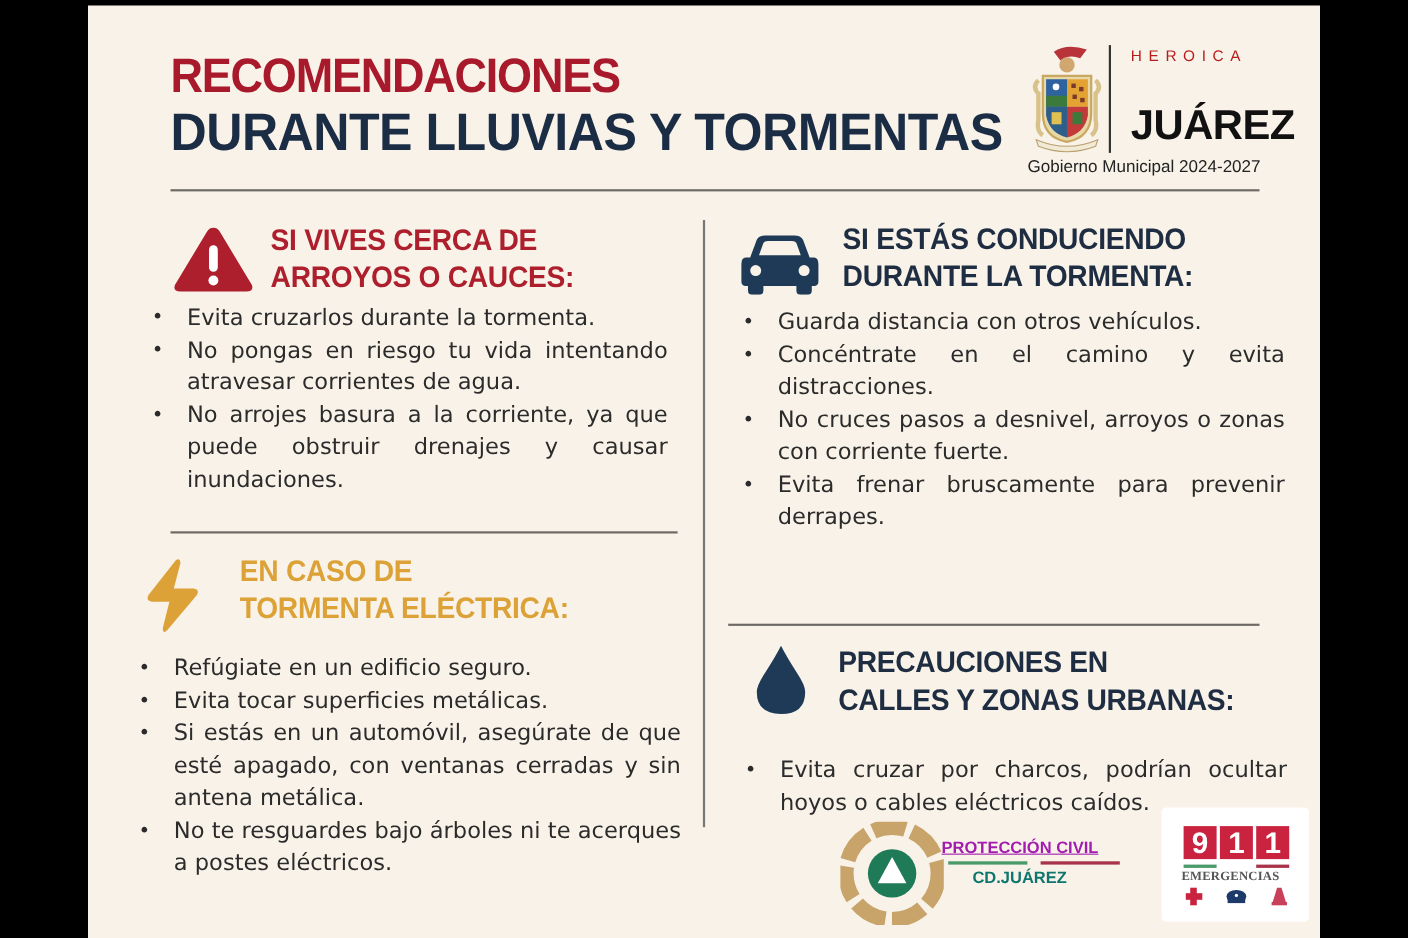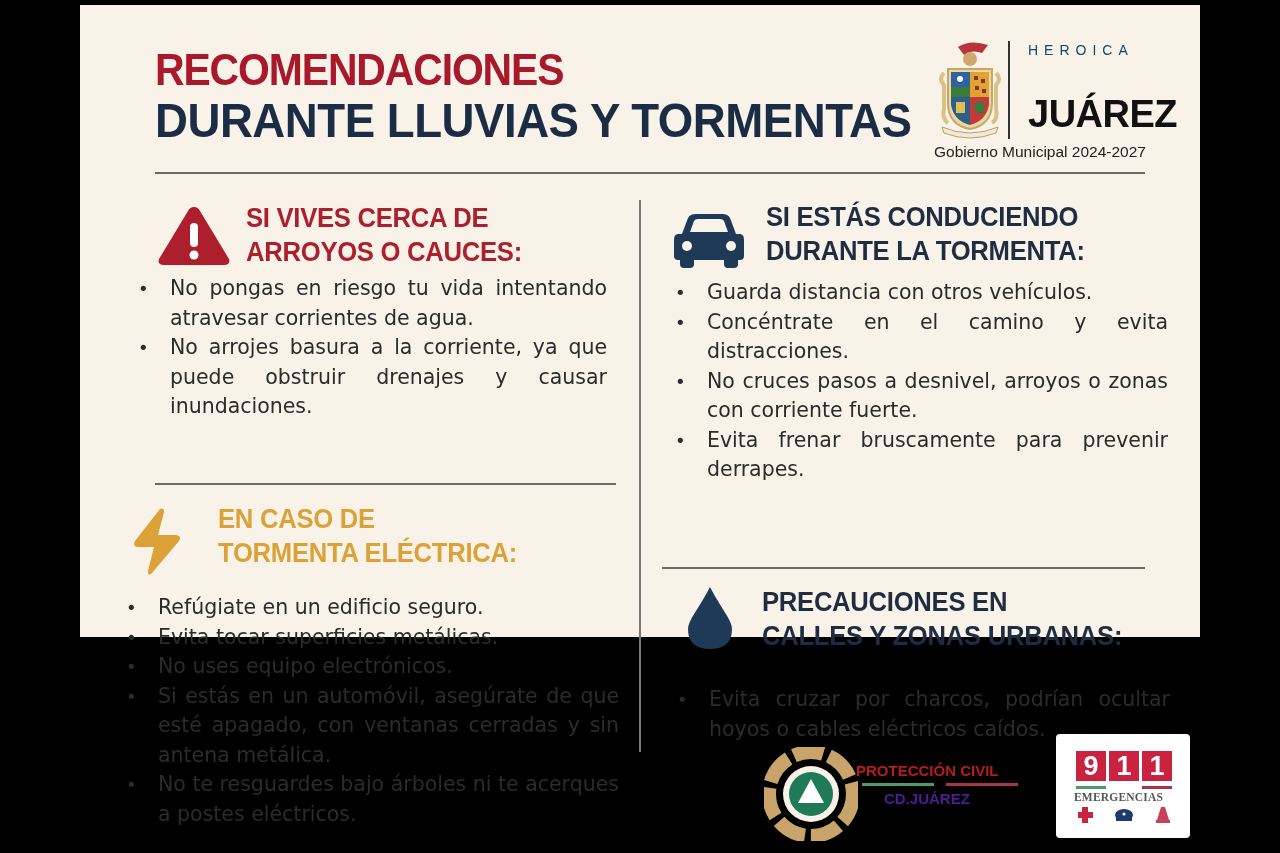--- a/index.html
+++ b/index.html
@@ -1,53 +1,53 @@
 <!DOCTYPE html>
 <html><head>
 <meta charset="utf-8">
 <style>
   * { box-sizing: border-box; margin: 0; padding: 0; }
   html, body { width: 1280px; height: 853px; background: #000; overflow: hidden; }
   body { position: relative; font-family: "DejaVu Sans", sans-serif; }
   .card {
-    position: absolute; left: 80px; top: 5px; width: 1120px; height: 632px;
+    position: absolute; left: 80px; top: 5px; width: 1120px; height: 848px;
     background: #f8f2e8;
   }
   .abs { position: absolute; }
   .title1 {
     left: 75px; top: 40px; font-family: "Liberation Sans", sans-serif; font-weight: bold;
     font-size: 44px; color: #a8192b; letter-spacing: -1.2px; line-height: 50px;
     transform: scaleX(0.93); transform-origin: left;
   }
   .title2 {
     left: 75px; top: 88px; font-family: "Liberation Sans", sans-serif; font-weight: bold;
     font-size: 48px; color: #1b2c45; letter-spacing: -0.5px; line-height: 56px;
     transform: scaleX(0.95); transform-origin: left;
   }
   .logo-vr { left: 928px; top: 36px; width: 2px; height: 98px; background: #333; }
-  .heroica { left: 948px; top: 37px; font-family: "Liberation Sans", sans-serif; font-size: 14px; letter-spacing: 6px; color: #0c4a6e; }
+  .heroica { left: 948px; top: 37px; font-family: "Liberation Sans", sans-serif; font-size: 14px; letter-spacing: 6px; color: #b91c1c; }
   .ciudad { left: 946px; top: 50px; font-family: "Liberation Sans", sans-serif; font-size: 37px; color: #222; letter-spacing: -0.5px; line-height: 40px; }
   .juarez { left: 948px; top: 88px; font-family: "Liberation Sans", sans-serif; font-weight: bold; font-size: 38px; color: #111; line-height: 42px; letter-spacing: -0.5px; }
   .gobierno { left: 854px; top: 138px; font-family: "Liberation Sans", sans-serif; font-size: 15.5px; color: #222; }
   .hr { height: 2px; background: #6e6a66; }
   .vr { width: 2px; background: #777; }
   .sec-title {
     font-family: "Liberation Sans", sans-serif; font-weight: bold; font-size: 27px;
     line-height: 34px; letter-spacing: -0.3px; transform: scaleX(0.95); transform-origin: left;
   }
   .red { color: #ad1f2c; }
   .navy { color: #1e2d42; }
   .gold { color: #dca237; }
   ul.bul { list-style: none; font-family: "DejaVu Sans", sans-serif; font-size: 20.5px; color: #2b2b2b; line-height: 29.5px; }
   ul.bul li { position: relative; padding-left: 35px; text-align: justify; text-align-last: left; }
   ul.bul li::before { content: "•"; position: absolute; left: 3px; top: 0; font-size: 18px; }
-  .pc-text1 { left: 776px; top: 757px; font-family: "Liberation Sans", sans-serif; font-weight: bold; font-size: 15px; color: #b91c1c; }
+  .pc-text1 { left: 776px; top: 757px; font-family: "Liberation Sans", sans-serif; font-weight: bold; font-size: 15px; color: #a21caf; text-decoration: underline; }
   .pc-line-g { left: 782px; top: 778px; width: 72px; height: 3px; background: #4a9a6a; }
   .pc-line-r { left: 866px; top: 778px; width: 72px; height: 3px; background: #a8344c; }
-  .pc-text2 { left: 804px; top: 785px; font-family: "Liberation Sans", sans-serif; font-weight: bold; font-size: 15px; color: #4c1d95; }
+  .pc-text2 { left: 804px; top: 785px; font-family: "Liberation Sans", sans-serif; font-weight: bold; font-size: 15px; color: #0f766e; }
   .e911 { left: 976px; top: 729px; width: 134px; height: 104px; background: #fff; border-radius: 4px; }
   .digits { position: absolute; left: 20px; top: 17px; display: flex; gap: 3px; }
   .digit { width: 30px; height: 30px; background: #c9233f; color: #fff; font-family: "Liberation Sans", sans-serif; font-weight: bold; font-size: 27px; text-align: center; line-height: 30px; }
   .e911-lines { position: absolute; left: 20px; top: 52px; width: 96px; height: 3px; }
   .e911-lines .g { position: absolute; left: 0; width: 30px; height: 3px; background: #4a9a6a; }
   .e911-lines .r { position: absolute; right: 0; width: 30px; height: 3px; background: #a8344c; }
   .e911-label { position: absolute; left: 18px; top: 57px; font-family: Liberation Serif, serif; font-weight: bold; font-size: 11.5px; color: #555; letter-spacing: 0.2px; }
   .e911-icons { position: absolute; left: 22px; top: 72px; width: 92px; height: 18px; }
 </style>
 </head>
@@ -95,37 +95,37 @@
       <path d="M38 4 Q42 4 44 8 L73 56 Q75 62 68 62 L8 62 Q1 62 3 56 L32 8 Q34 4 38 4 Z" fill="#ad1f2c"></path>
       <rect x="34" y="20" width="8" height="24" rx="4" fill="#fff"></rect>
       <circle cx="38" cy="52" r="4.5" fill="#fff"></circle>
     </svg>
   </div>
   <div class="abs sec-title red" style="left:166px; top:196px;">
     <div>SI VIVES CERCA DE</div>
     <div>ARROYOS O CAUCES:</div>
   </div>
   <ul class="abs bul" style="left:55px; top:269px; width:472px;">
+    <li>Evita cruzarlos durante la tormenta.</li>
     <li>No pongas en riesgo tu vida intentando atravesar corrientes de agua.</li>
     <li>No arrojes basura a la corriente, ya que puede obstruir drenajes y causar inundaciones.</li>
   </ul>
 
   <div class="abs" style="left:52px; top:502px;">
     <svg width="52" height="70" viewBox="0 0 52 70">
       <path d="M28 2 Q32 0 32 5 L26 28 L44 28 Q50 29 47 34 L20 66 Q16 70 16 64 L22 40 L6 40 Q0 39 3 34 Z" fill="#dca237"></path>
     </svg>
   </div>
   <div class="abs sec-title gold" style="left:138px; top:497px;">
     <div>EN CASO DE</div>
     <div>TORMENTA ELÉCTRICA:</div>
   </div>
   <ul class="abs bul" style="left:43px; top:588px; width:496px;">
     <li>Refúgiate en un edificio seguro.</li>
     <li>Evita tocar superficies metálicas.</li>
-    <li>No uses equipo electrónicos.</li>
     <li>Si estás en un automóvil, asegúrate de que esté apagado, con ventanas cerradas y sin antena metálica.</li>
     <li>No te resguardes bajo árboles ni te acerques a postes eléctricos.</li>
   </ul>
 
   <div class="abs" style="left:592px; top:207px;">
     <svg width="74" height="56" viewBox="0 0 74 56">
       <path d="M16 6 Q18 2 24 2 L50 2 Q56 2 58 6 L64 22 L68 22 Q72 22 72 28 L72 44 Q72 48 68 48 L66 48 L66 52 Q66 56 62 56 L56 56 Q52 56 52 52 L52 48 L22 48 L22 52 Q22 56 18 56 L12 56 Q8 56 8 52 L8 48 L6 48 Q2 48 2 44 L2 28 Q2 22 6 22 L10 22 Z" fill="#1e3a56"></path>
       <path d="M18 20 L22 9 Q23 7 26 7 L48 7 Q51 7 52 9 L56 20 Z" fill="#f8f2e8"></path>
       <circle cx="15" cy="34" r="5" fill="#f8f2e8"></circle>
       <circle cx="59" cy="34" r="5" fill="#f8f2e8"></circle>

